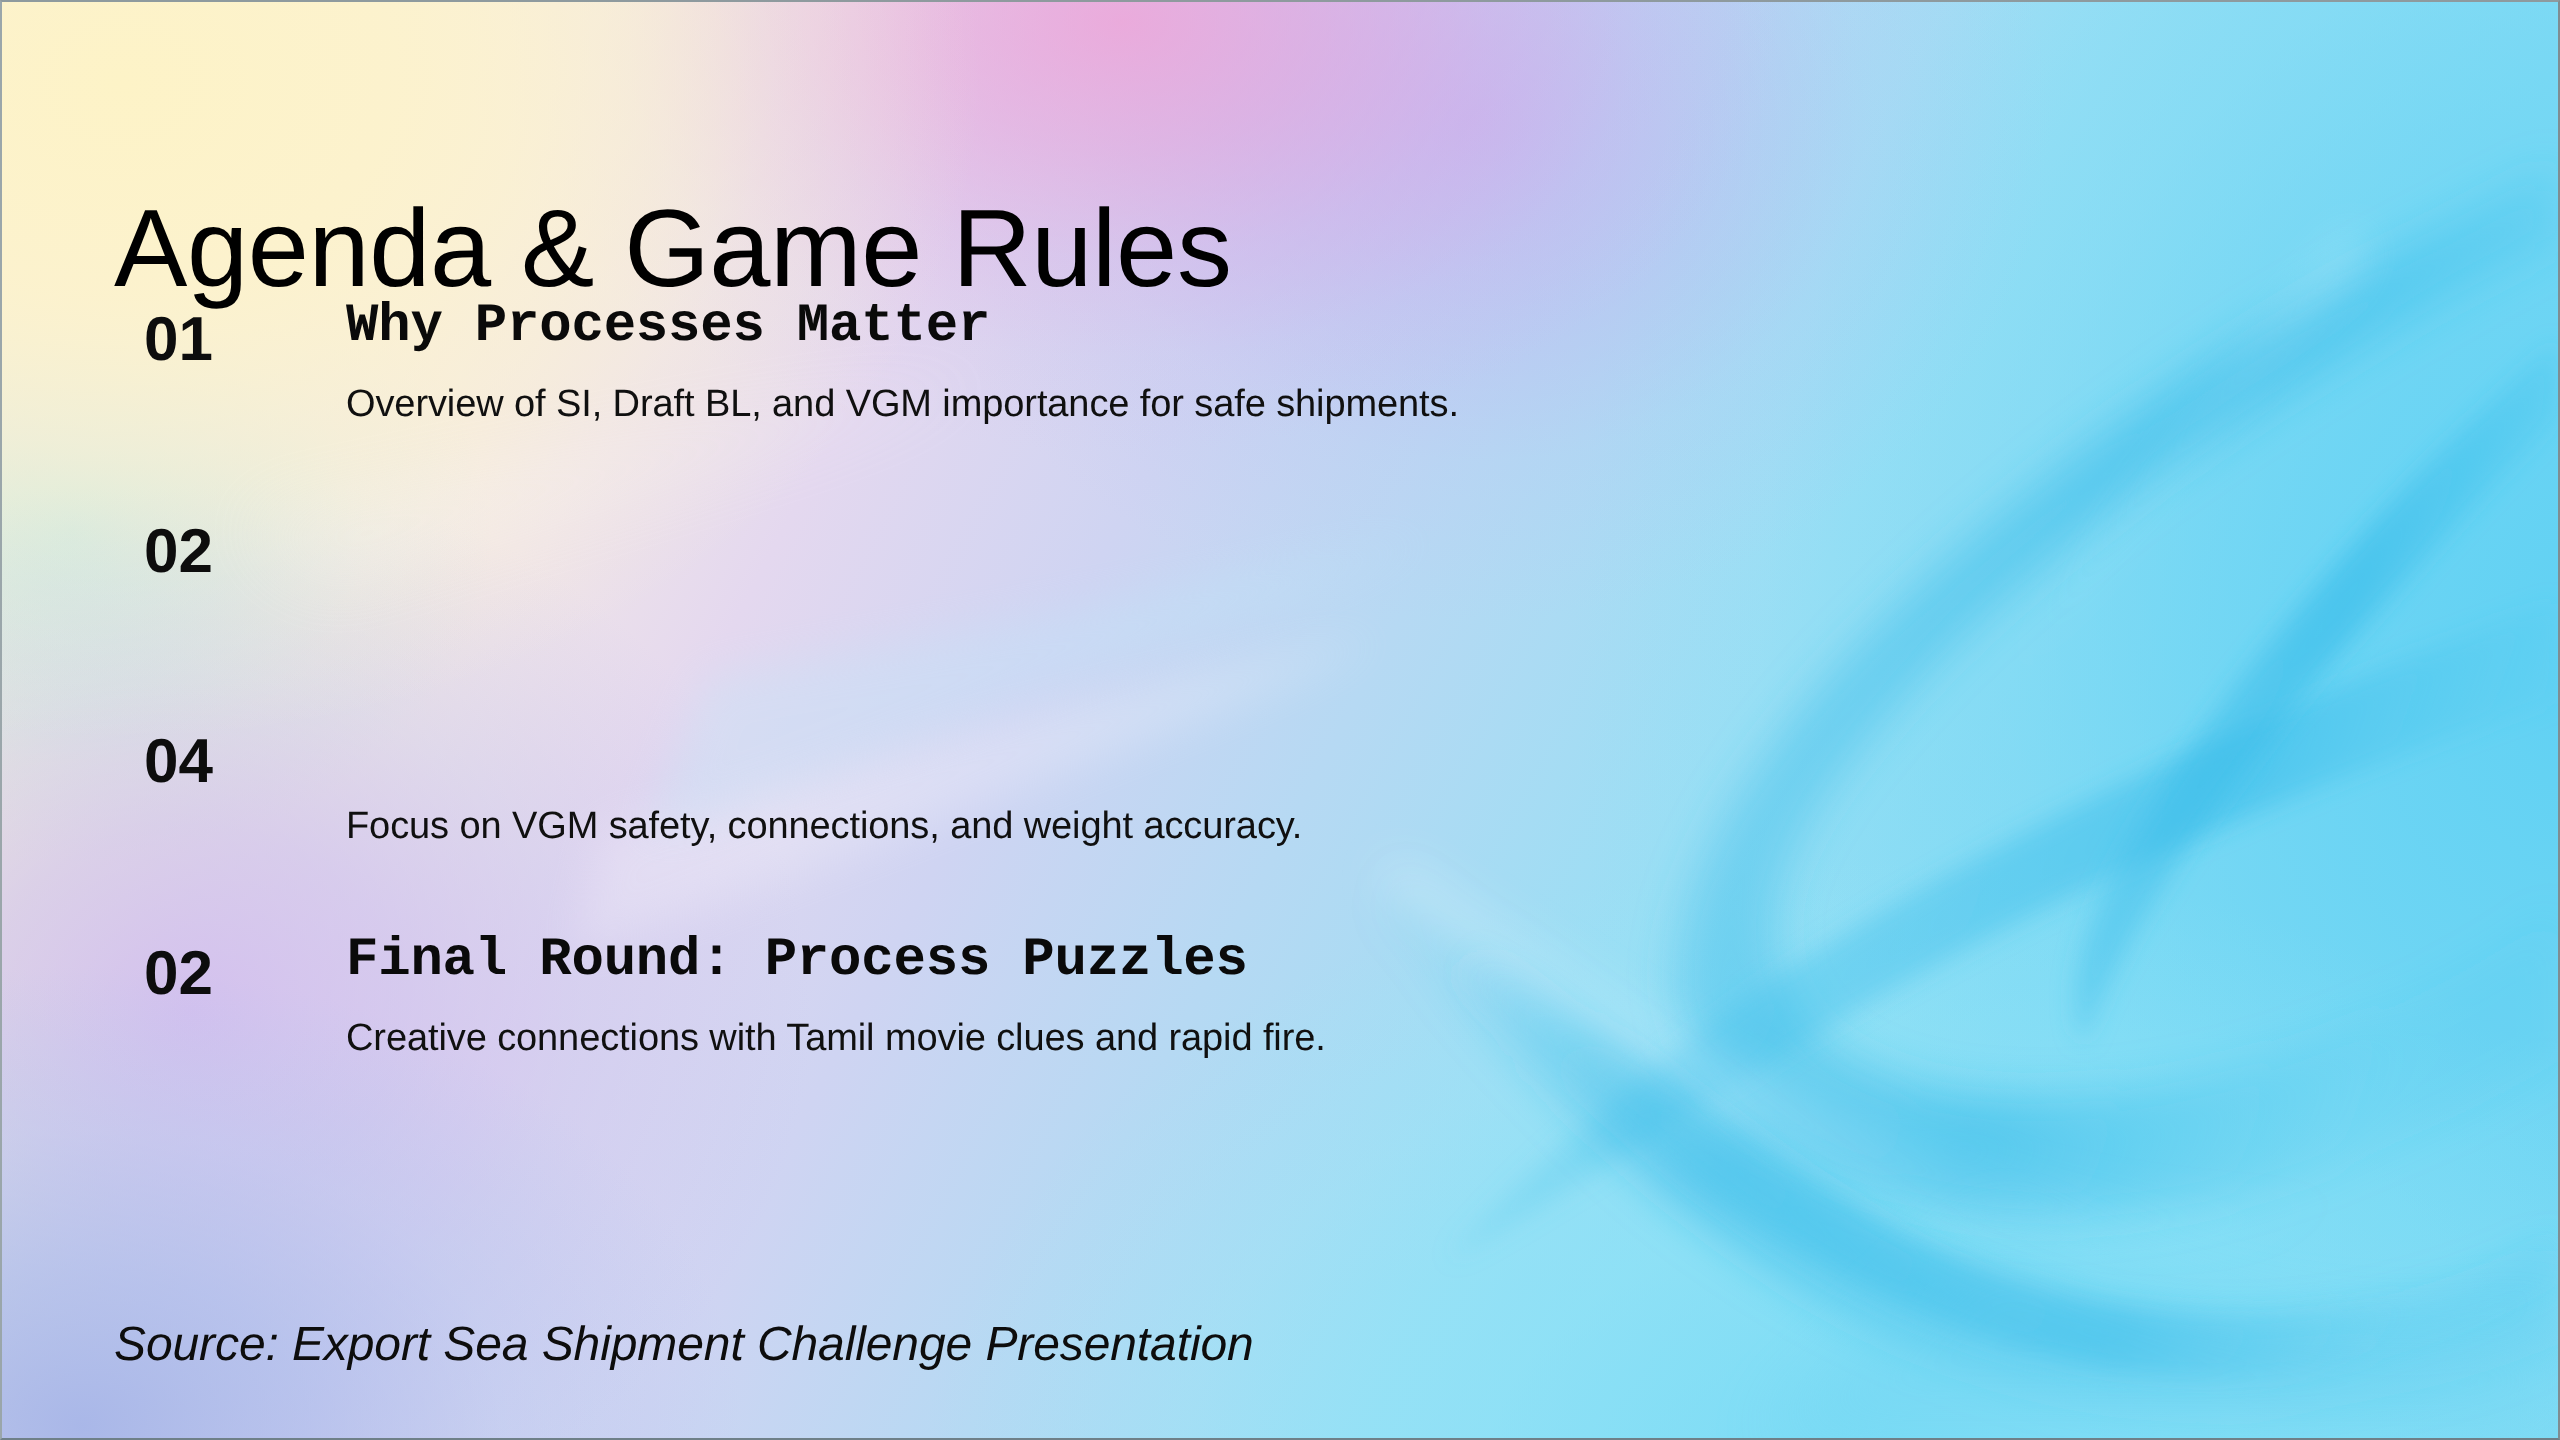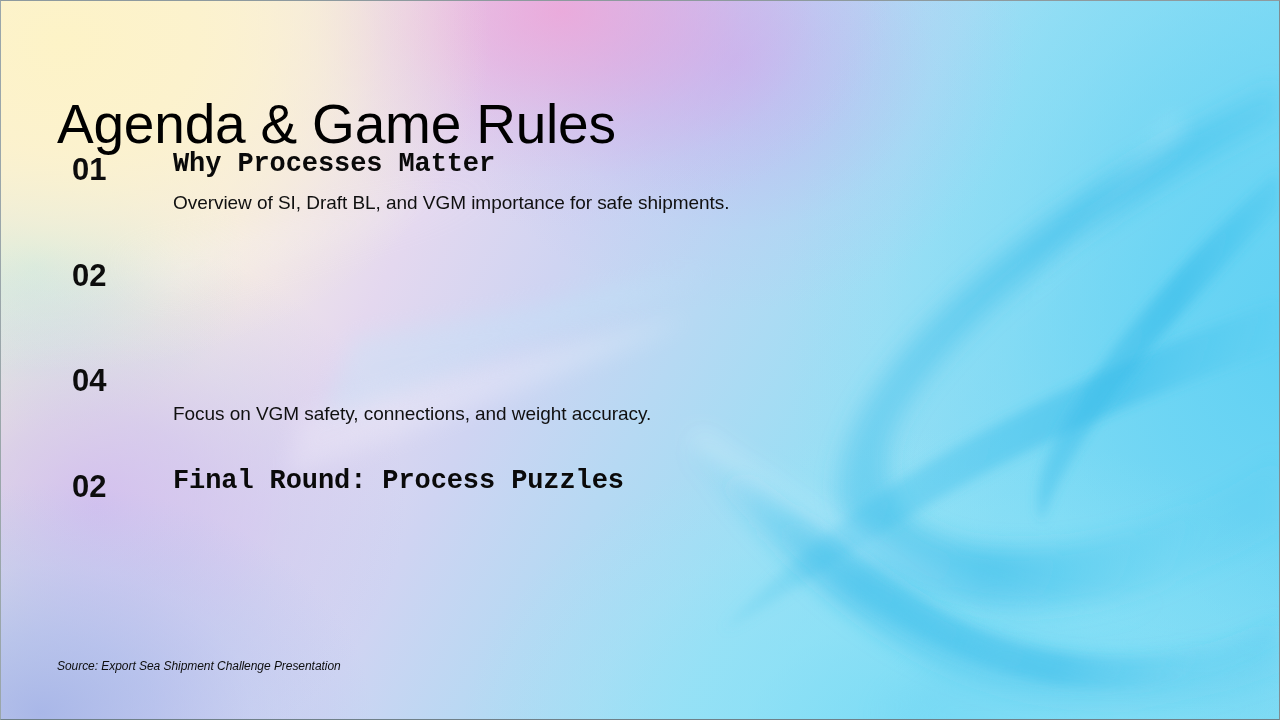--- a/index.html
+++ b/index.html
@@ -186,21 +186,21 @@
     color: #101010;
     letter-spacing: -0.05px;
     line-height: 1.25;
     white-space: nowrap;
   }
 
   #slide-footer {
     position: absolute;
     left: 56px;
     top: 658px;
-    font-size: 12px;
+    font-size: 24px;
     font-style: italic;
     font-weight: 400;
     color: #0d0d0d;
     letter-spacing: -0.05px;
     white-space: nowrap;
   }
 </style>
 </head>
 <body>
 
@@ -302,20 +302,21 @@
 
 
       <div class="agenda-item">
         <span class="item-number">04</span>
         <span class="item-desc">Focus on VGM safety, connections, and weight accuracy.</span>
       </div>
 
       <div class="agenda-item">
         <span class="item-number">02</span>
         <span class="item-heading">Final Round: Process Puzzles</span>
+        <span class="item-desc">Creative connections with Tamil movie clues and rapid fire.</span>
       </div>
 
     </div>
 
     <div id="slide-footer">Source: Export Sea Shipment Challenge Presentation</div>
 
   </div>
 </div>
 
 </body></html>

